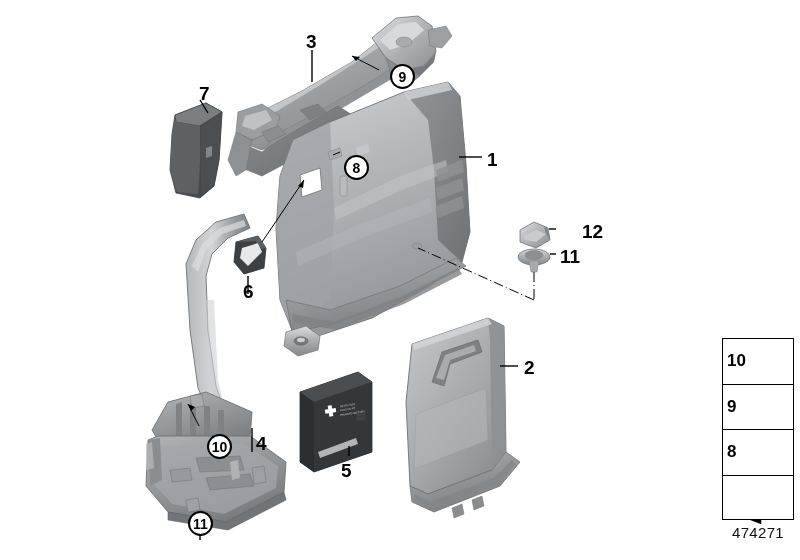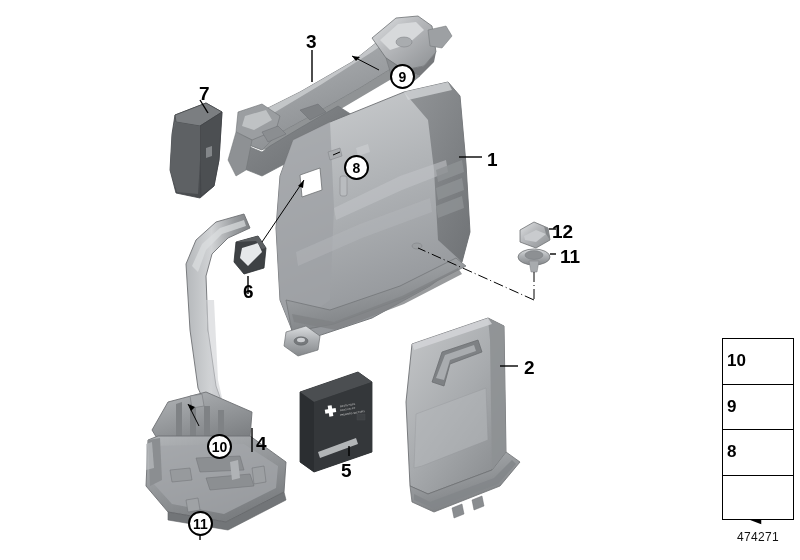--- a/index.html
+++ b/index.html
@@ -77,24 +77,23 @@
     font-size: 17px;
     color: #000000;
   }
   .diagram-id {
     position: absolute;
     left: 722px;
     top: 524px;
     width: 72px;
     text-align: center;
     font-family: "Liberation Sans", sans-serif;
-    font-size: 12px;
+    font-size: 15px;
     color: #111111;
     letter-spacing: 0.3px;
-    margin-top: 6px;
   }
   .fak-text {
     position: absolute;
     font-family: "Liberation Sans", sans-serif;
     font-size: 2.4px;
     color: #cfcfcf;
     line-height: 1.35;
     white-space: nowrap;
   }
 </style>
@@ -369,21 +368,21 @@
   </svg>
 
   <div class="num-label" style="left:487px; top:150px;">1</div>
   <div class="num-label" style="left:524px; top:358px;">2</div>
   <div class="num-label" style="left:306px; top:32px;">3</div>
   <div class="num-label" style="left:256px; top:434px;">4</div>
   <div class="num-label" style="left:341px; top:461px;">5</div>
   <div class="num-label" style="left:243px; top:282px;">6</div>
   <div class="num-label" style="left:199px; top:84px;">7</div>
   <div class="num-label" style="left:560px; top:247px;">11</div>
-  <div class="num-label" style="left:552px; top:222px;">12</div>
+  <div class="num-label" style="left:582px; top:222px;">12</div>
 
   <div class="circ-label" style="left:344px; top:155px;">8</div>
   <div class="circ-label" style="left:390px; top:64px;">9</div>
   <div class="circ-label" style="left:207px; top:434px;">10</div>
   <div class="circ-label" style="left:188px; top:511px;">11</div>
 
   <div class="fak-text" style="left:340px; top:404px; transform:rotate(-9deg);">ERSTE HILFE</div>
   <div class="fak-text" style="left:340px; top:408px; transform:rotate(-9deg);">FIRST AID KIT</div>
   <div class="fak-text" style="left:340px; top:412px; transform:rotate(-9deg);">PREMIERS SECOURS</div>
 

